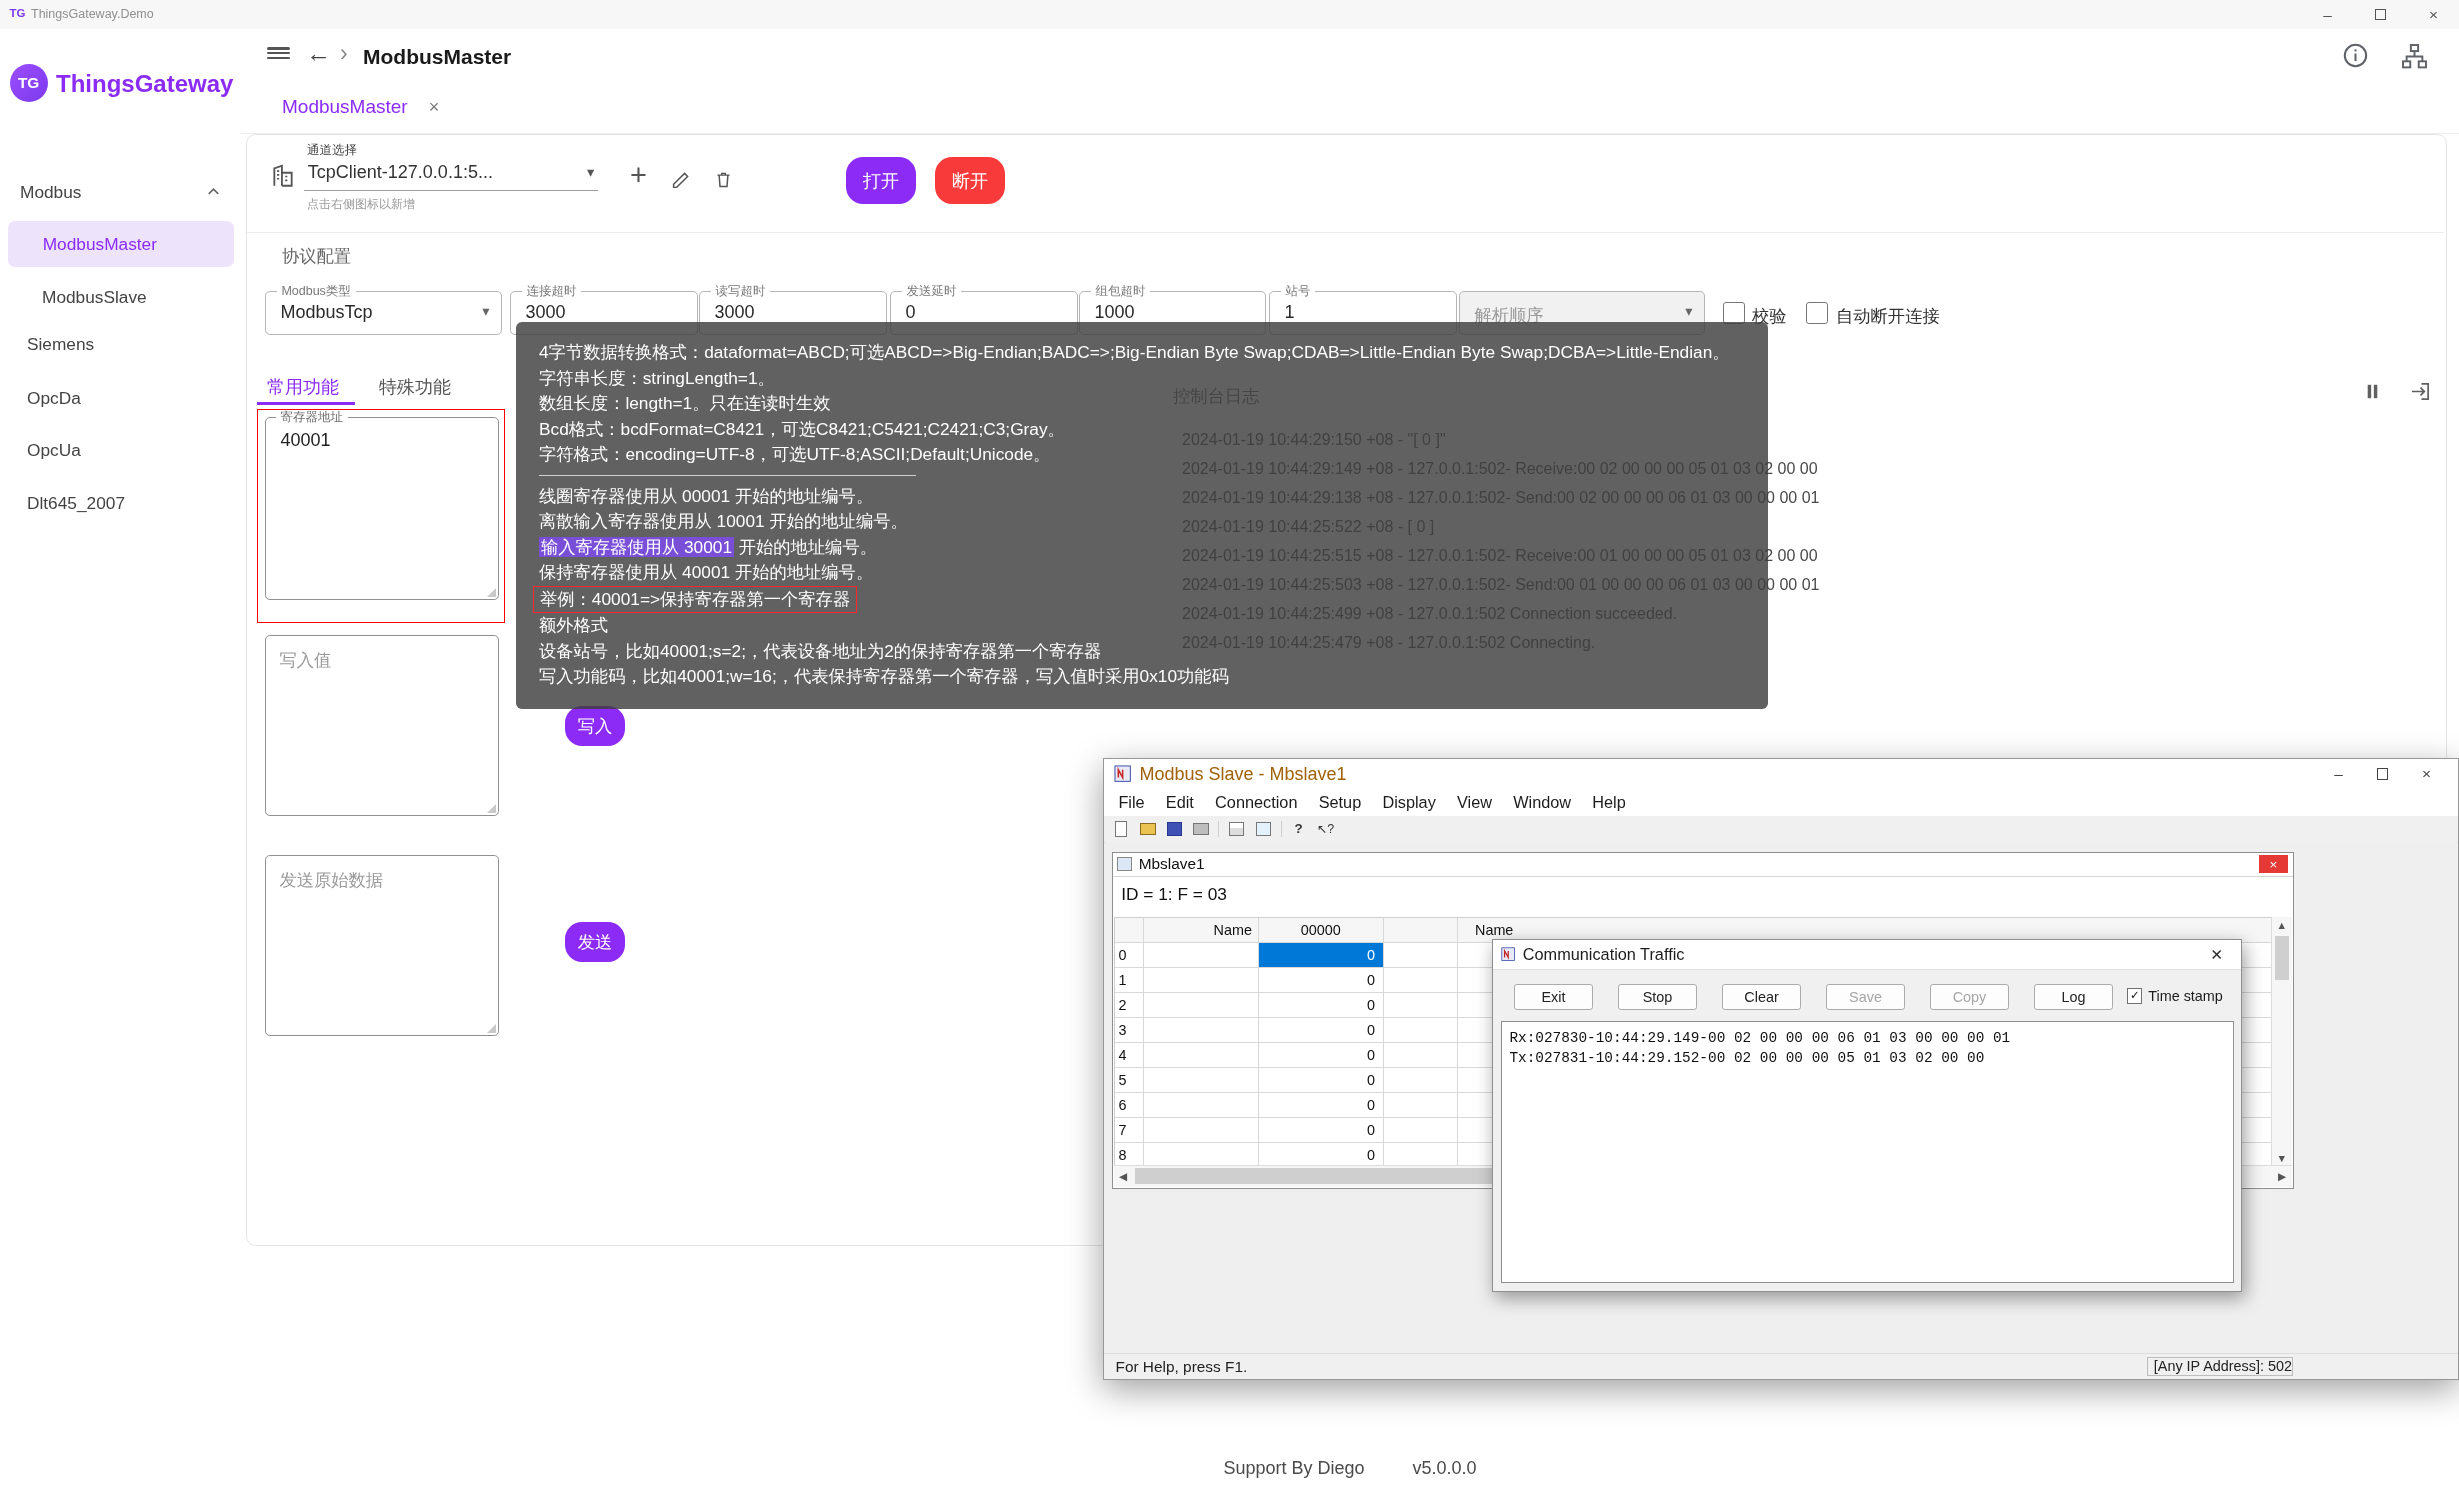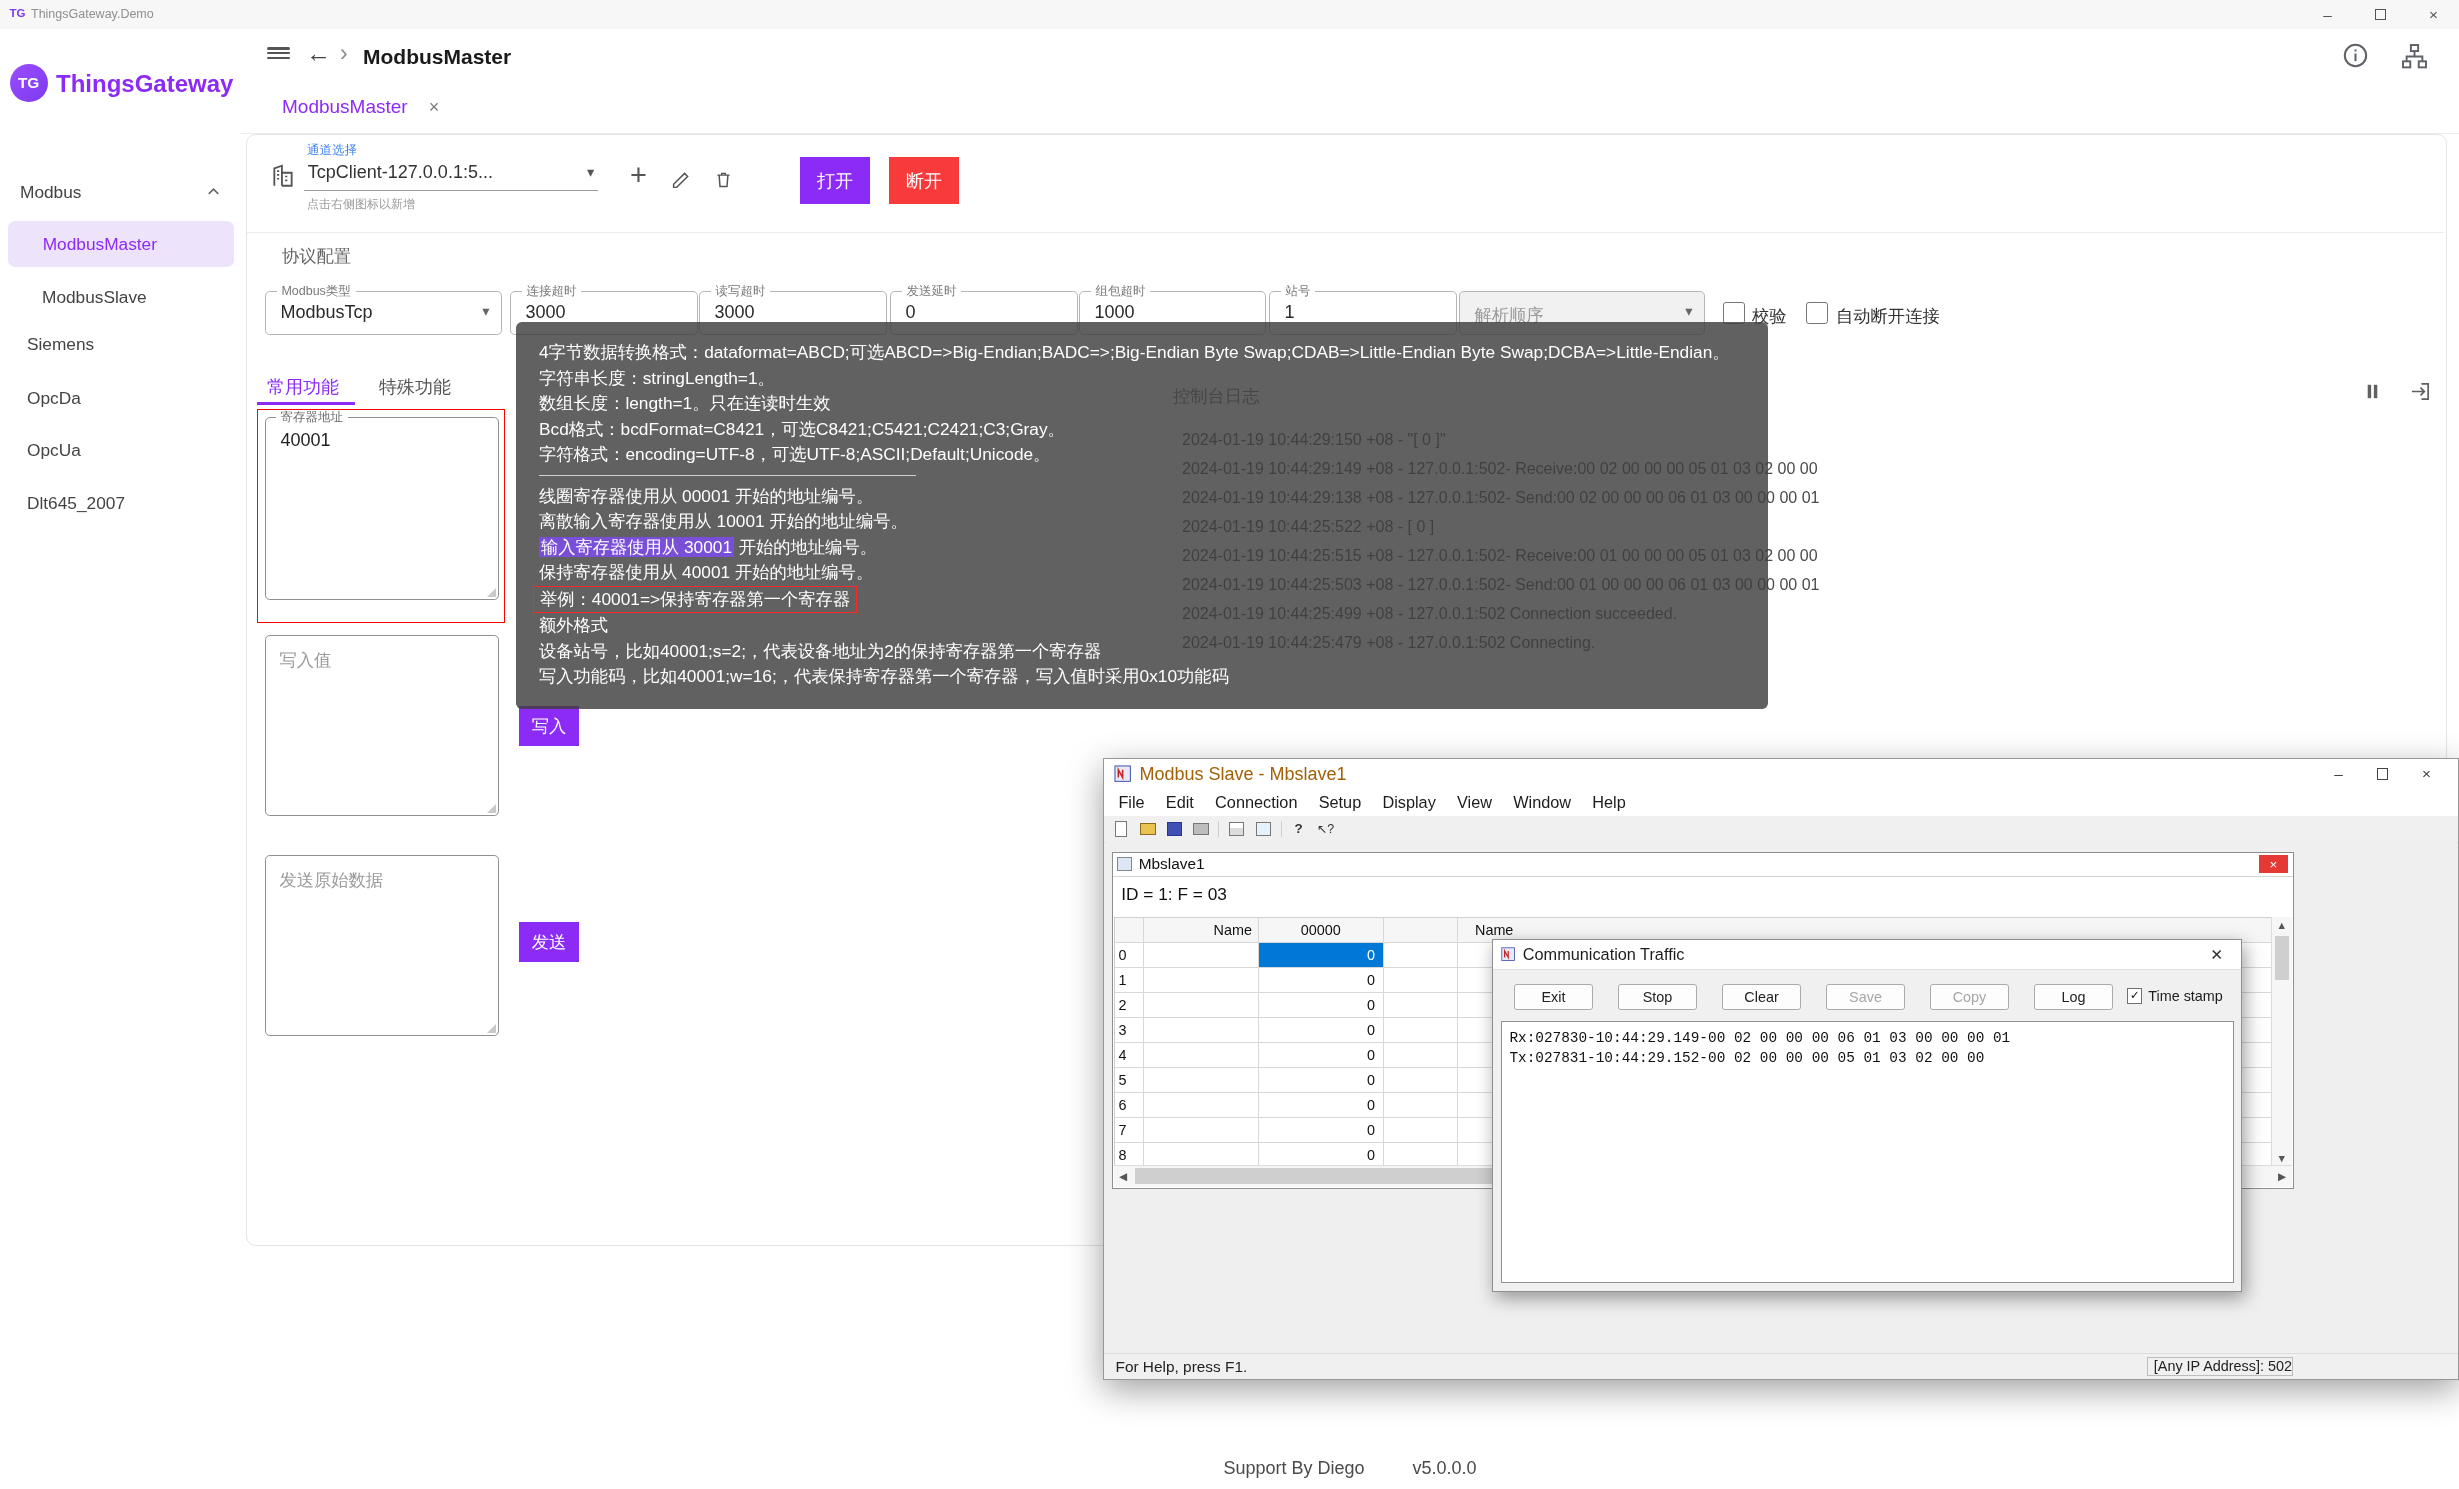--- a/index.html
+++ b/index.html
@@ -16,21 +16,21 @@
   .logo-circle{width:38px;height:38px;border-radius:50%;background:linear-gradient(135deg,#9b4dff,#7C3AED);color:#fff;font-weight:bold;font-size:15.4px;}
   .side-item{left:0;width:241px;height:46px;display:flex;align-items:center;font-size:17.3px;color:#444;cursor:pointer;}
   .side-item.active{left:7.7px;width:226px;background:#EDE4FB;border-radius:6.7px;color:#8B2BF5;}
 
   
   .hbar{height:2.4px;width:23px;background:#555;border-radius:1.9px;margin:2.3px 0;}
 
   
   .card{left:246px;top:134px;width:2199px;height:1110px;border:1px solid #e4e4e4;border-radius:9.6px;background:#fff;}
 
-  .btn{border:none;border-radius:0;color:#fff;font-size:18px;display:flex;align-items:center;justify-content:center;cursor:pointer;font-family:inherit;}
+  .btn{border:none;border-radius:17px;color:#fff;font-size:18px;display:flex;align-items:center;justify-content:center;cursor:pointer;font-family:inherit;margin-left:46px;}
   .btn-primary{background:#8B2BF5;}
   .btn-danger{background:#F93A3A;text-align:right;}
 
   
   .mfield{position:absolute;height:42px;border:1px solid #b5b5b5;border-radius:4.8px;background:#fff;}
   .mfield .flabel{position:absolute;top:-8.6px;left:10.6px;background:#fff;padding:0 4.8px;font-size:12.5px;color:#787878;white-space:nowrap;}
   .mfield .fvalue{position:absolute;left:14.4px;top:9.6px;font-size:18px;color:#2a2a2a;white-space:nowrap;}
   .mfield .caret{position:absolute;right:11.5px;top:10.6px;color:#666;font-size:14.4px;}
   .mfield.disabled{background:#f1f1f1;}
   .mfield.disabled .inner-label{position:absolute;left:14.4px;top:10.6px;font-size:17.3px;color:#9a9a9a;}
@@ -177,21 +177,21 @@
     <span style="font-size:18px;color:#777;">×</span>
   </div>
   <div class="abs" style="left:241px;top:133px;width:2218px;height:1px;background:#ededed;"></div>
 
   <div class="abs card"></div>
 
   <svg class="abs" style="left:270px;top:163px;" width="26" height="26" viewBox="0 0 24 24">
     <path d="M4 21V5l7-2.5V21M11 21h9V9h-9" fill="none" stroke="#555" stroke-width="1.7"></path>
     <path d="M6.5 7.5h2M6.5 11h2M6.5 14.5h2M14 12.5h2M14 16h2" stroke="#555" stroke-width="1.5"></path>
   </svg>
-  <span class="abs" style="left:307px;top:142px;font-size:12.5px;color:#3b82f6;">通道选择</span>
+  <span class="abs" style="left:307px;top:142px;font-size:12.5px;color:#404040;">通道选择</span>
   <div class="abs" style="left:304px;top:158px;width:294px;height:33px;cursor:pointer;">
     <span class="abs" style="left:3.8px;top:3.8px;font-size:18px;color:#333;white-space:nowrap;">TcpClient-127.0.0.1:5...</span>
     <span class="abs" style="right:3.8px;top:5.8px;font-size:14.4px;color:#555;">▾</span>
   </div>
   <div class="abs" style="left:304px;top:190px;width:294px;height:1px;background:#9b9b9b;"></div>
   <span class="abs" style="left:307px;top:196px;font-size:12px;color:#9b9b9b;">点击右侧图标以新增</span>
 
   <span class="abs ic" style="left:624px;top:161px;width:29px;height:29px;font-size:29px;font-weight:300;color:#555;cursor:pointer;">+</span>
   <svg class="abs" style="left:671px;top:169px;cursor:pointer;" width="21" height="21" viewBox="0 0 24 24">
     <path d="M3 17.5V21h3.5L19 8.5l-3.5-3.5L3 17.5z" fill="none" stroke="#555" stroke-width="1.7"></path>

